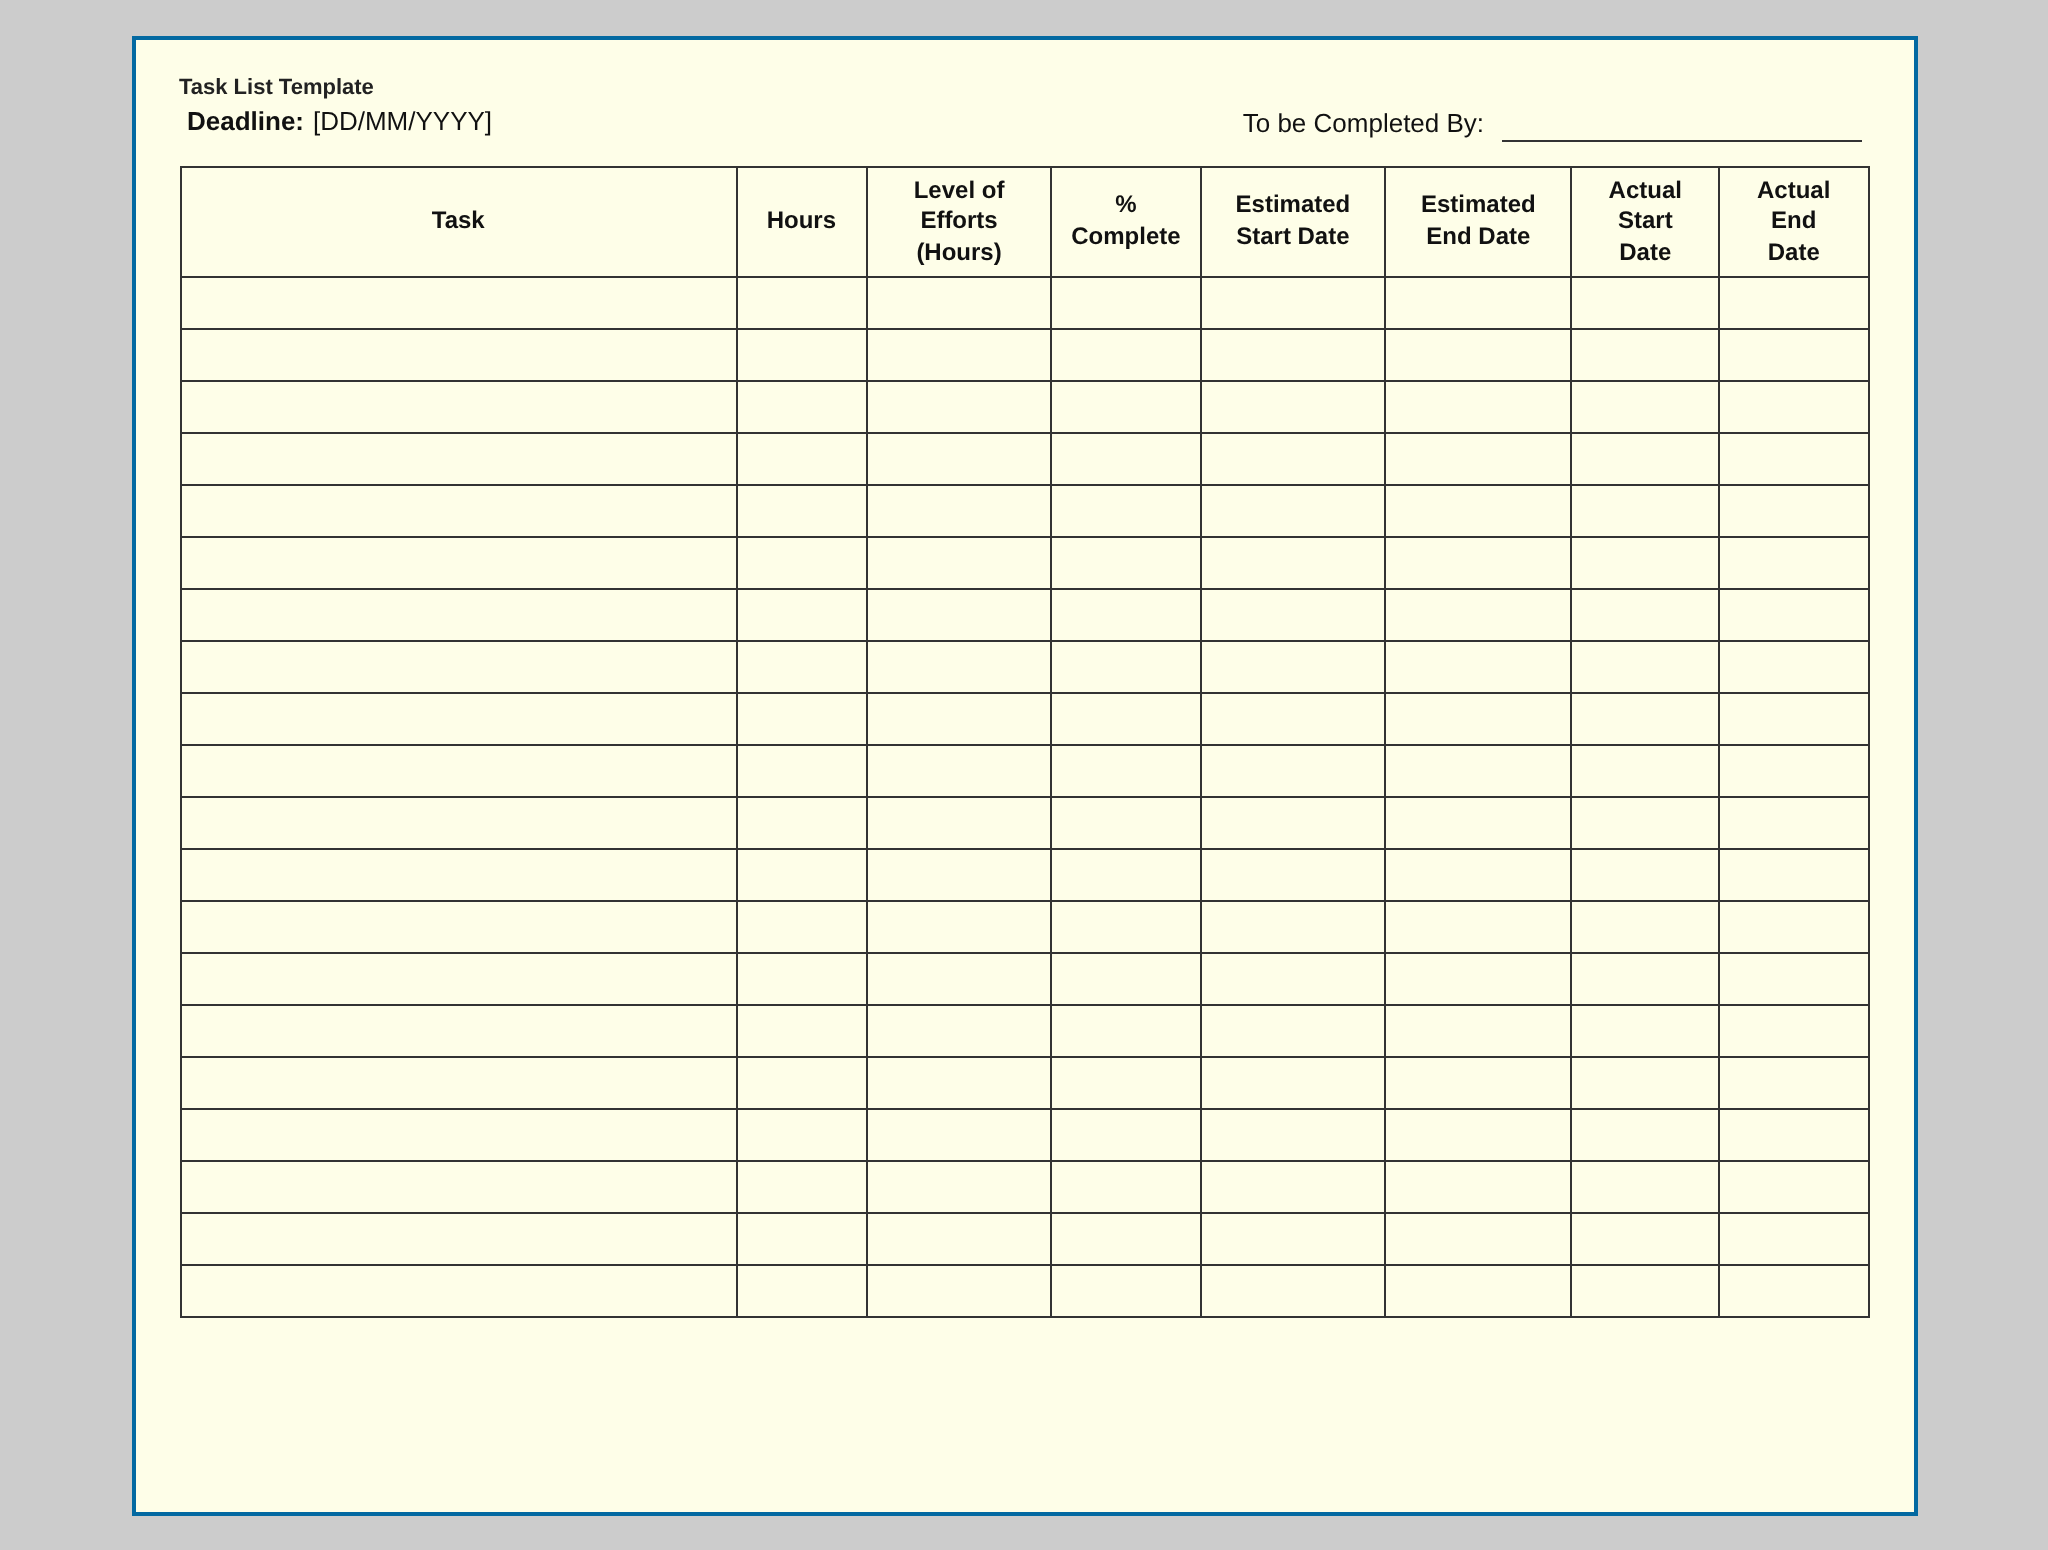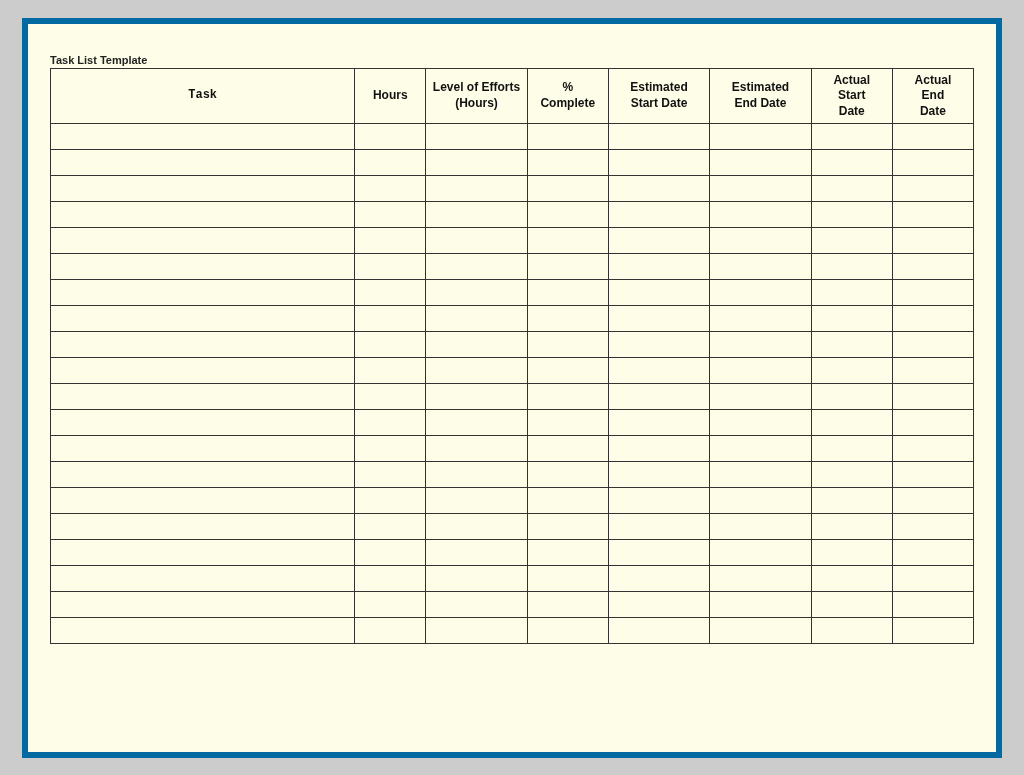--- a/index.html
+++ b/index.html
@@ -8,24 +8,24 @@
       background: #ccc;
       display: flex;
       justify-content: center;
       align-items: center;
       min-height: 100vh;
       font-family: Arial, sans-serif;
     }
 
     .page {
       background: #fefee8;
-      width: 980px;
+      width: 893px;
       min-height: 740px;
-      border: 6px solid #0369a1;
-      padding: 30px 22px 22px 22px;
+      border: 2px solid #0369a1;
+      padding: 18px 22px 22px 22px;
       position: relative;
     }
 
     .template-label {
       font-size: 11px;
       font-weight: bold;
       color: #222;
       margin-bottom: 2px;
     }
 
@@ -87,21 +87,20 @@
     }
 
     th {
       font-weight: bold;
       background: #fefee8;
       line-height: 1.3;
     }
 
     th.task-col {
       text-align: center;
-      font-family: Liberation Mono, monospace;
     }
 
     td.task-cell {
       text-align: left;
     }
 
     tr td {
       height: 26px;
       background: #fefee8;
     }
@@ -109,20 +108,30 @@
     tr:nth-child(even) td {
       background: #fefee8;
     }
   </style>
 </head>
 <body>
 
 <div class="page">
   <div class="template-label">Task List Template</div>
 
+  <div class="meta-row">
+    <div>
+      <span class="deadline-label">Deadline:</span>
+      <span class="deadline-value">[DD/MM/YYYY]</span>
+    </div>
+    <div>
+      <span class="completed-by">To be Completed By:</span>
+      <span class="completed-by-line">&nbsp;</span>
+    </div>
+  </div>
 
   <table>
     <thead>
       <tr>
         <th class="task-col" style="width:30%">Task</th>
         <th style="width:7%">Hours</th>
         <th style="width:10%">Level of Efforts<br>(Hours)</th>
         <th style="width:8%">%<br>Complete</th>
         <th style="width:10%">Estimated<br>Start Date</th>
         <th style="width:10%">Estimated<br>End Date</th>

